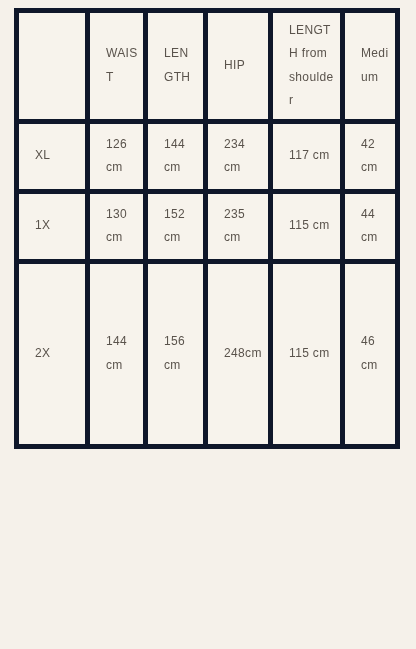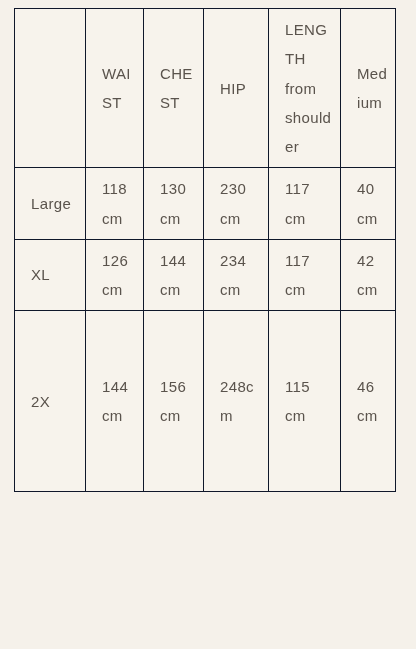--- a/index.html
+++ b/index.html
@@ -22,24 +22,24 @@
 
   table#size-chart {
     border-collapse: collapse;
     width: 381px;
     table-layout: fixed;
     background: #f5f1ea;
   }
 
   table#size-chart td,
   table#size-chart th {
-    border: 1px solid #0f172a;
+    border: 5px solid #0f172a;
     background: #f7f3ec;
     color: #5a534c;
-    font-size: 15px;
+    font-size: 12px;
     font-weight: 400;
     letter-spacing: 0.35px;
     text-align: left;
     vertical-align: middle;
     padding: 6px 5px 6px 16px;
     line-height: 1.95;
     word-break: normal;
     overflow-wrap: break-word;
   }
 
@@ -78,42 +78,42 @@
       <col class="c-chest">
       <col class="c-waist">
       <col class="c-hip">
       <col class="c-length">
       <col class="c-bicep">
     </colgroup>
     <thead data-name="table-header">
       <tr data-name="header-row">
         <th data-name="column-header-size"></th>
         <th data-name="column-header-chest">WAIST</th>
-        <th data-name="column-header-waist">CHEST</th>
+        <th data-name="column-header-waist">LENGTH</th>
         <th data-name="column-header-hip">HIP</th>
         <th data-name="column-header-length">LENGTH from shoulder</th>
         <th data-name="column-header-bicep">Medium</th>
       </tr>
     </thead>
     <tbody id="size-chart-body" data-name="table-body">
         <tr data-name="table-row">
-          <td data-name="cell-size-label">Large</td>
-          <td data-name="cell-chest">118 cm</td>
-          <td data-name="cell-waist">130 cm</td>
-          <td data-name="cell-hip">230 cm</td>
-          <td data-name="cell-length">117 cm</td>
-          <td data-name="cell-bicep">40 cm</td>
-        </tr>
-        <tr data-name="table-row">
           <td data-name="cell-size-label">XL</td>
           <td data-name="cell-chest">126 cm</td>
           <td data-name="cell-waist">144 cm</td>
           <td data-name="cell-hip">234 cm</td>
           <td data-name="cell-length">117 cm</td>
           <td data-name="cell-bicep">42 cm</td>
+        </tr>
+        <tr data-name="table-row">
+          <td data-name="cell-size-label">1X</td>
+          <td data-name="cell-chest">130 cm</td>
+          <td data-name="cell-waist">152 cm</td>
+          <td data-name="cell-hip">235 cm</td>
+          <td data-name="cell-length">115 cm</td>
+          <td data-name="cell-bicep">44 cm</td>
         </tr>
         <tr data-name="table-row" class="tall-row">
           <td data-name="cell-size-label">2X</td>
           <td data-name="cell-chest">144 cm</td>
           <td data-name="cell-waist">156 cm</td>
           <td data-name="cell-hip">248cm</td>
           <td data-name="cell-length">115 cm</td>
           <td data-name="cell-bicep">46 cm</td>
         </tr>
       </tbody>

